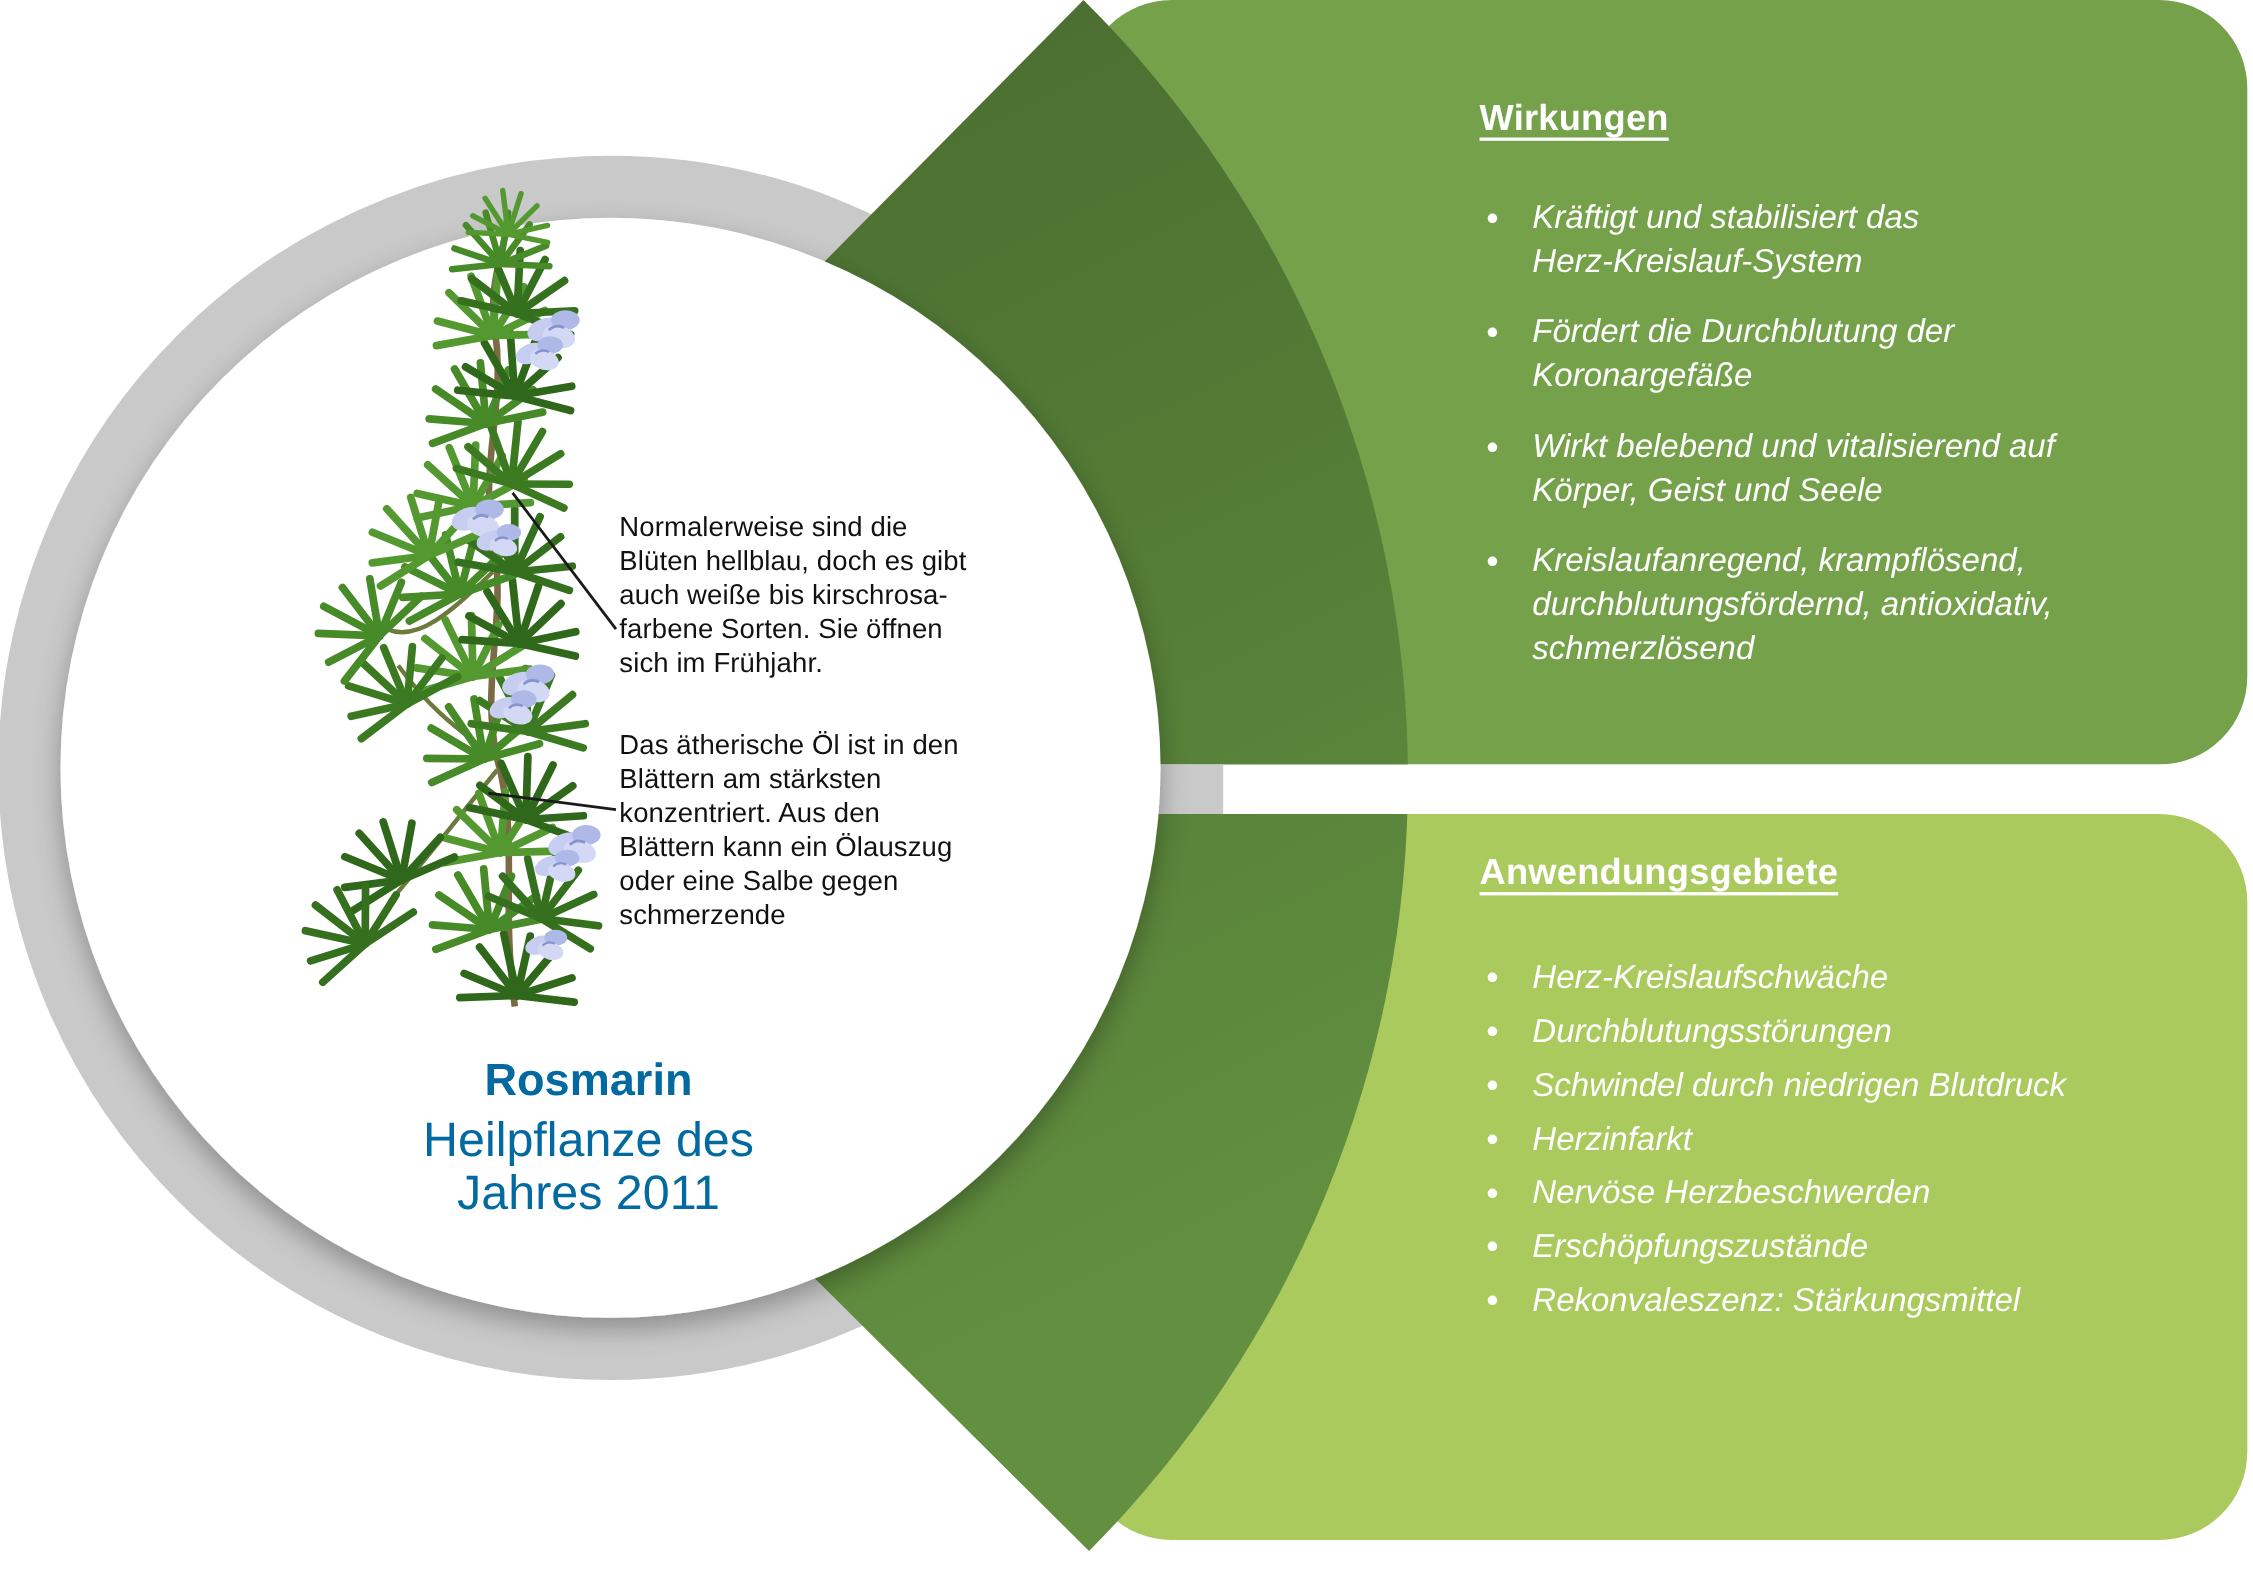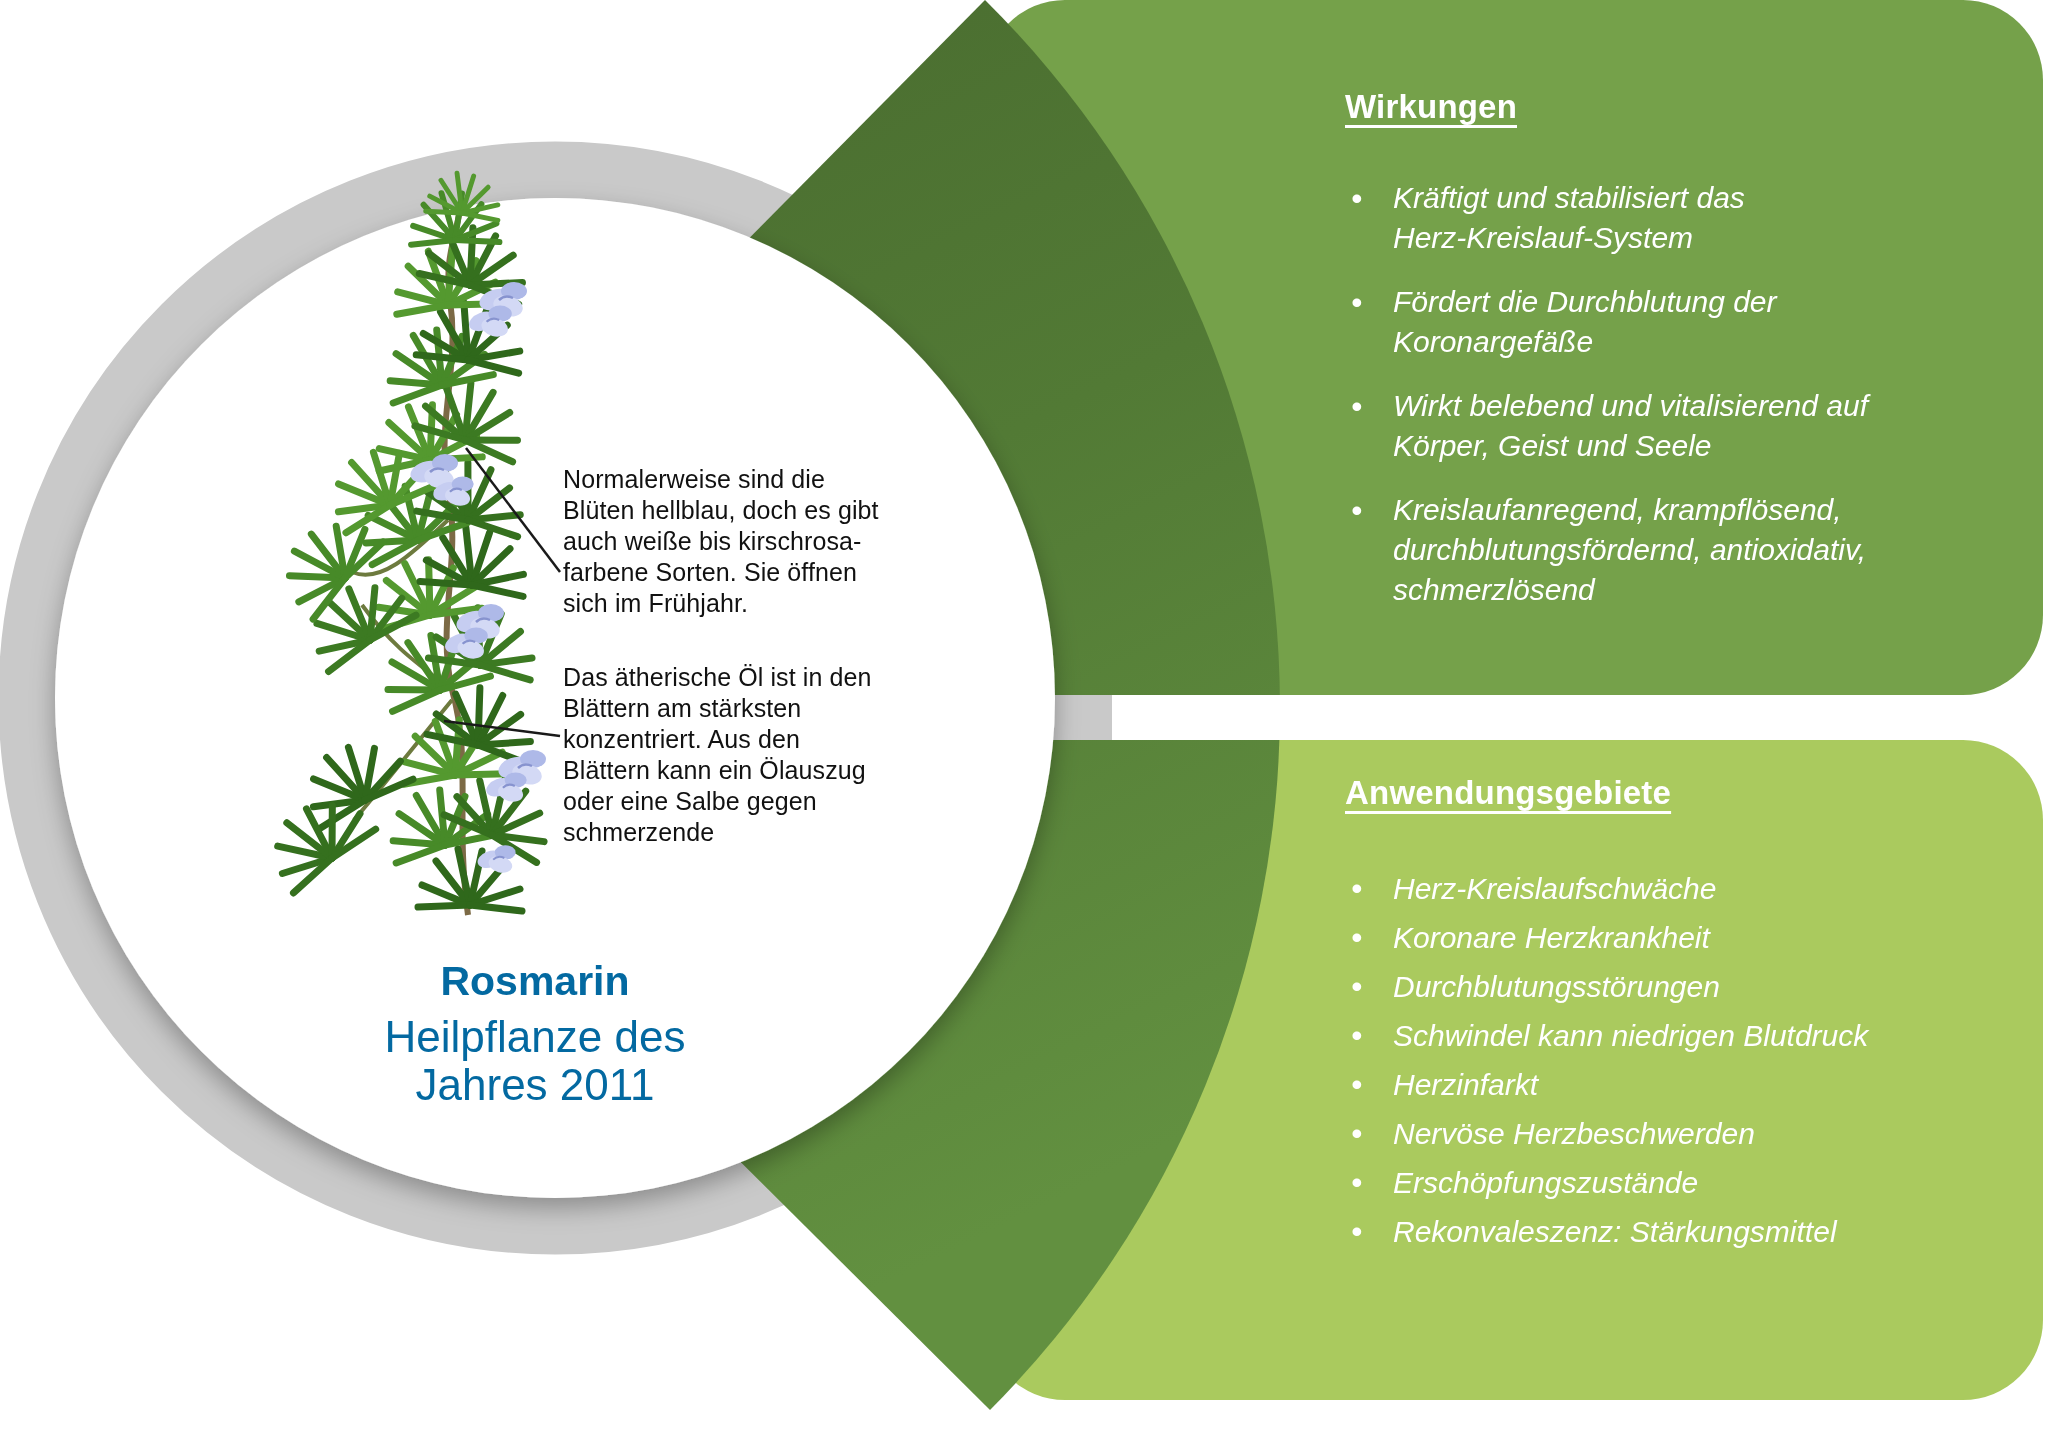--- a/index.html
+++ b/index.html
@@ -141,23 +141,22 @@
       <li>Wirkt belebend und vitalisierend auf
 Körper, Geist und Seele</li>
       <li>Kreislaufanregend, krampflösend,
 durchblutungsfördernd, antioxidativ,
 schmerzlösend</li>
     </ul>
 
   <div class="txt panel-header" style="left:1345px;top:774px;">Anwendungsgebiete</div>
   <ul class="txt blist applications-list" style="left:1345px;top:864px;width:680px;">
       <li>Herz-Kreislaufschwäche</li>
-      <li>Koronare Herzkrankheit</li>
       <li>Durchblutungsstörungen</li>
-      <li>Schwindel kann niedrigen Blutdruck</li>
+      <li>Schwindel durch niedrigen Blutdruck</li>
       <li>Herzinfarkt</li>
       <li>Nervöse Herzbeschwerden</li>
       <li>Erschöpfungszustände</li>
       <li>Rekonvaleszenz: Stärkungsmittel</li>
     </ul>
 
   <div class="txt annotation" style="left:563px;top:662px;">Das ätherische Öl ist in den
 Blättern am stärksten
 konzentriert. Aus den
 Blättern kann ein Ölauszug

